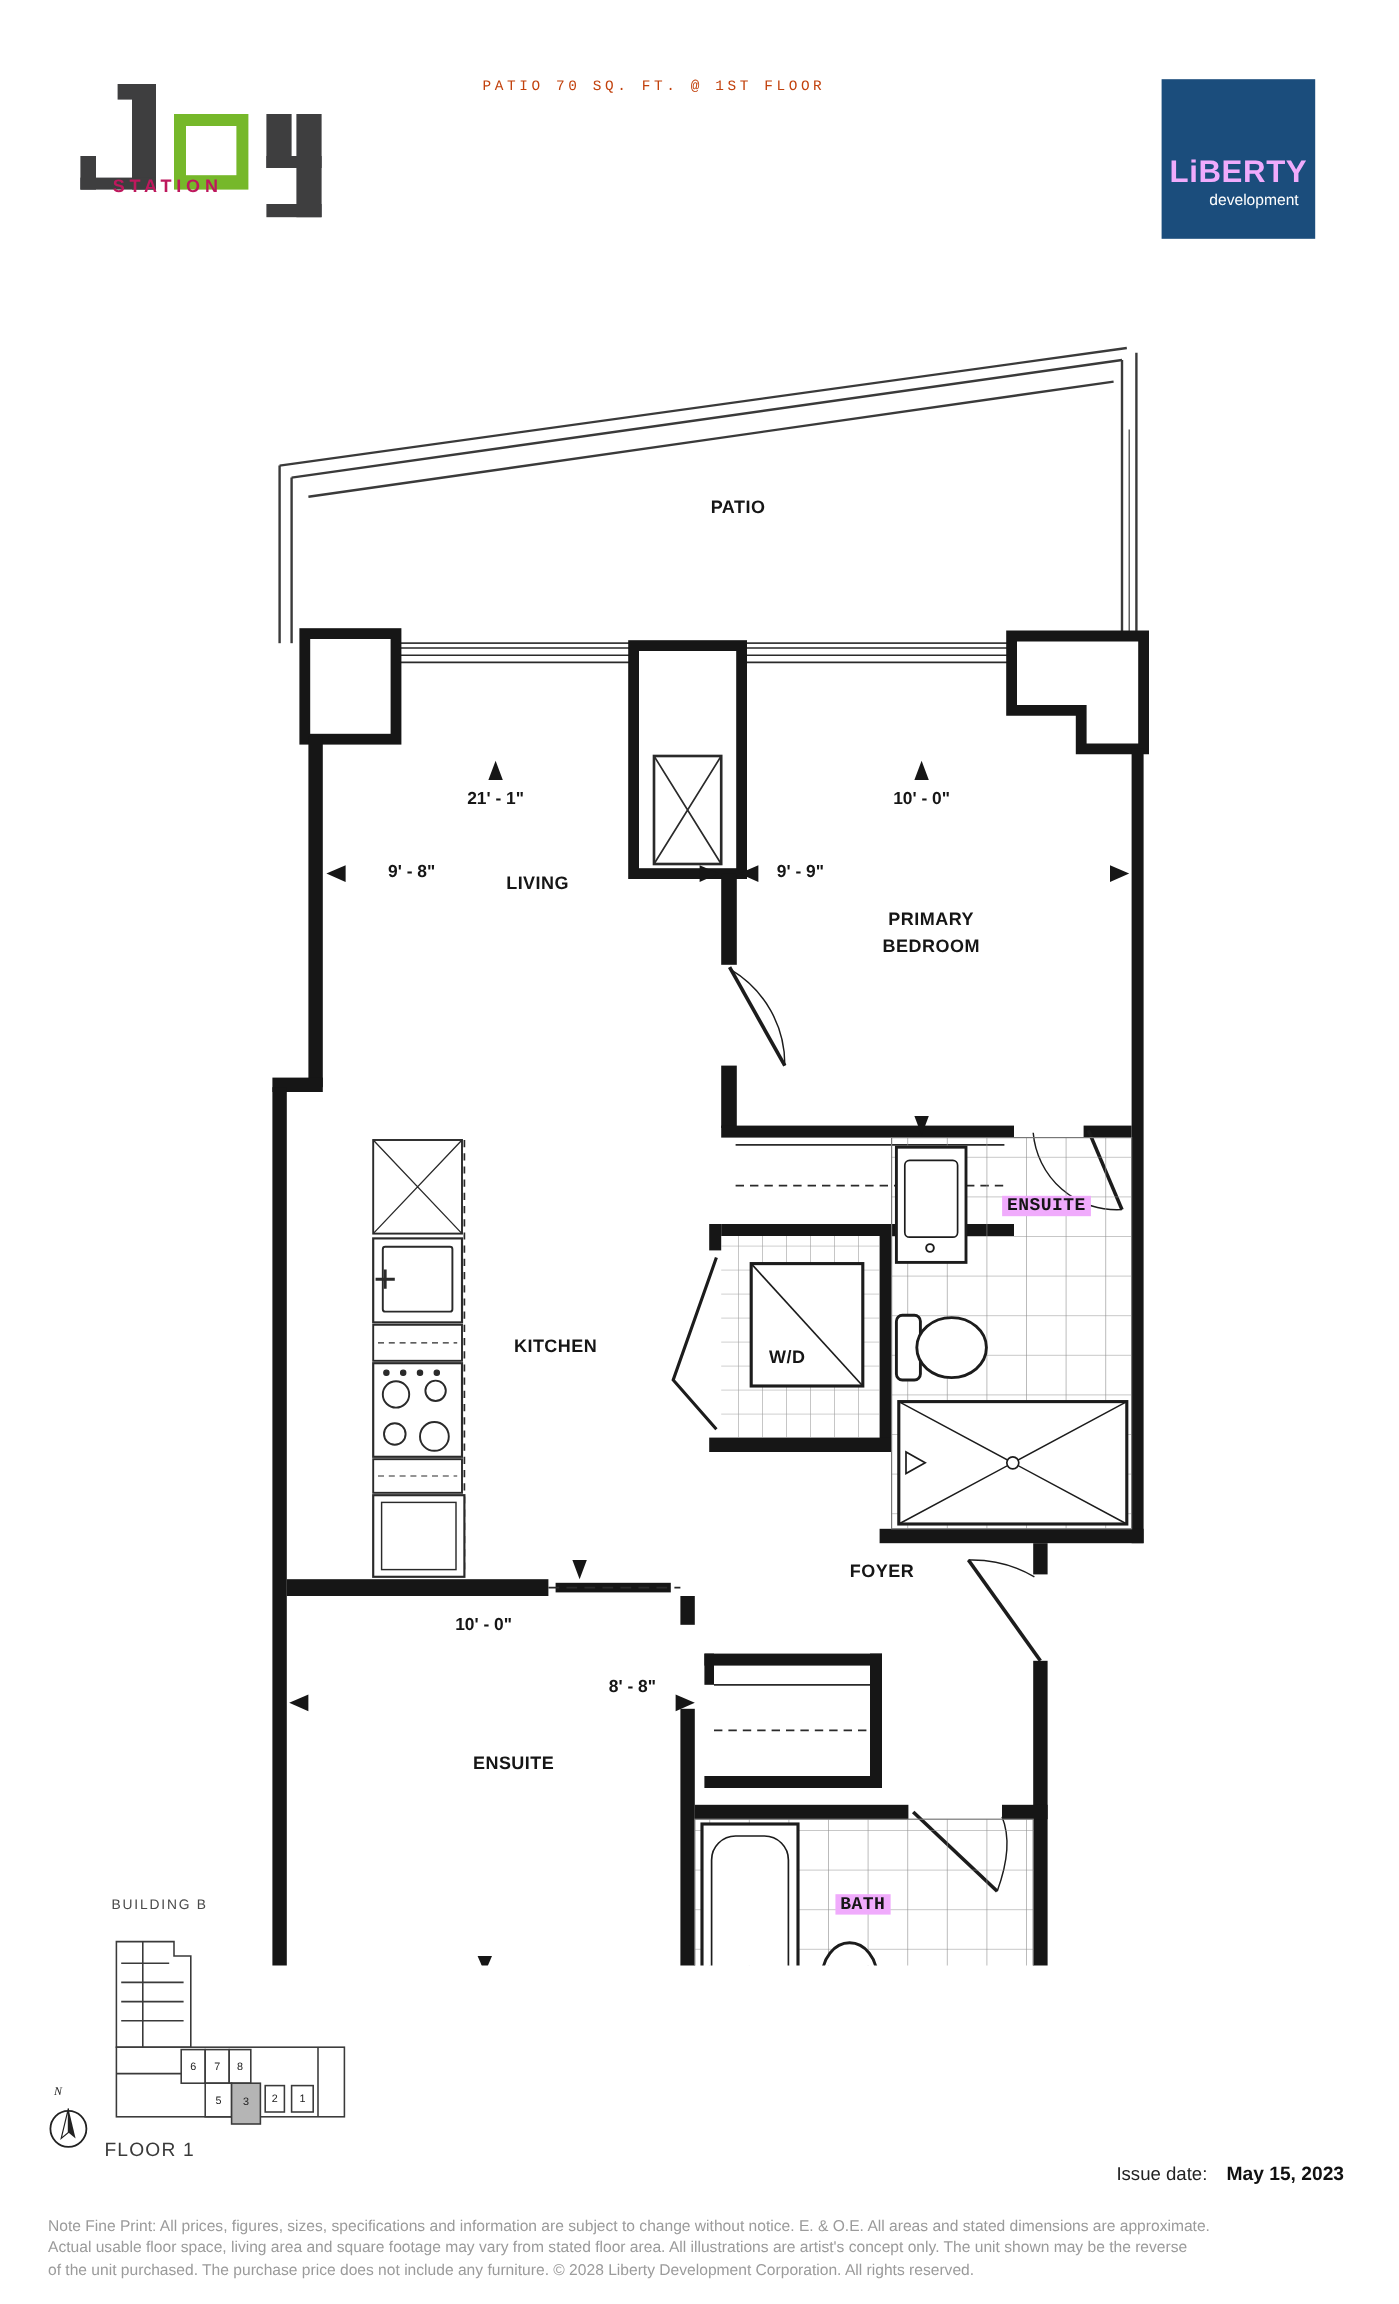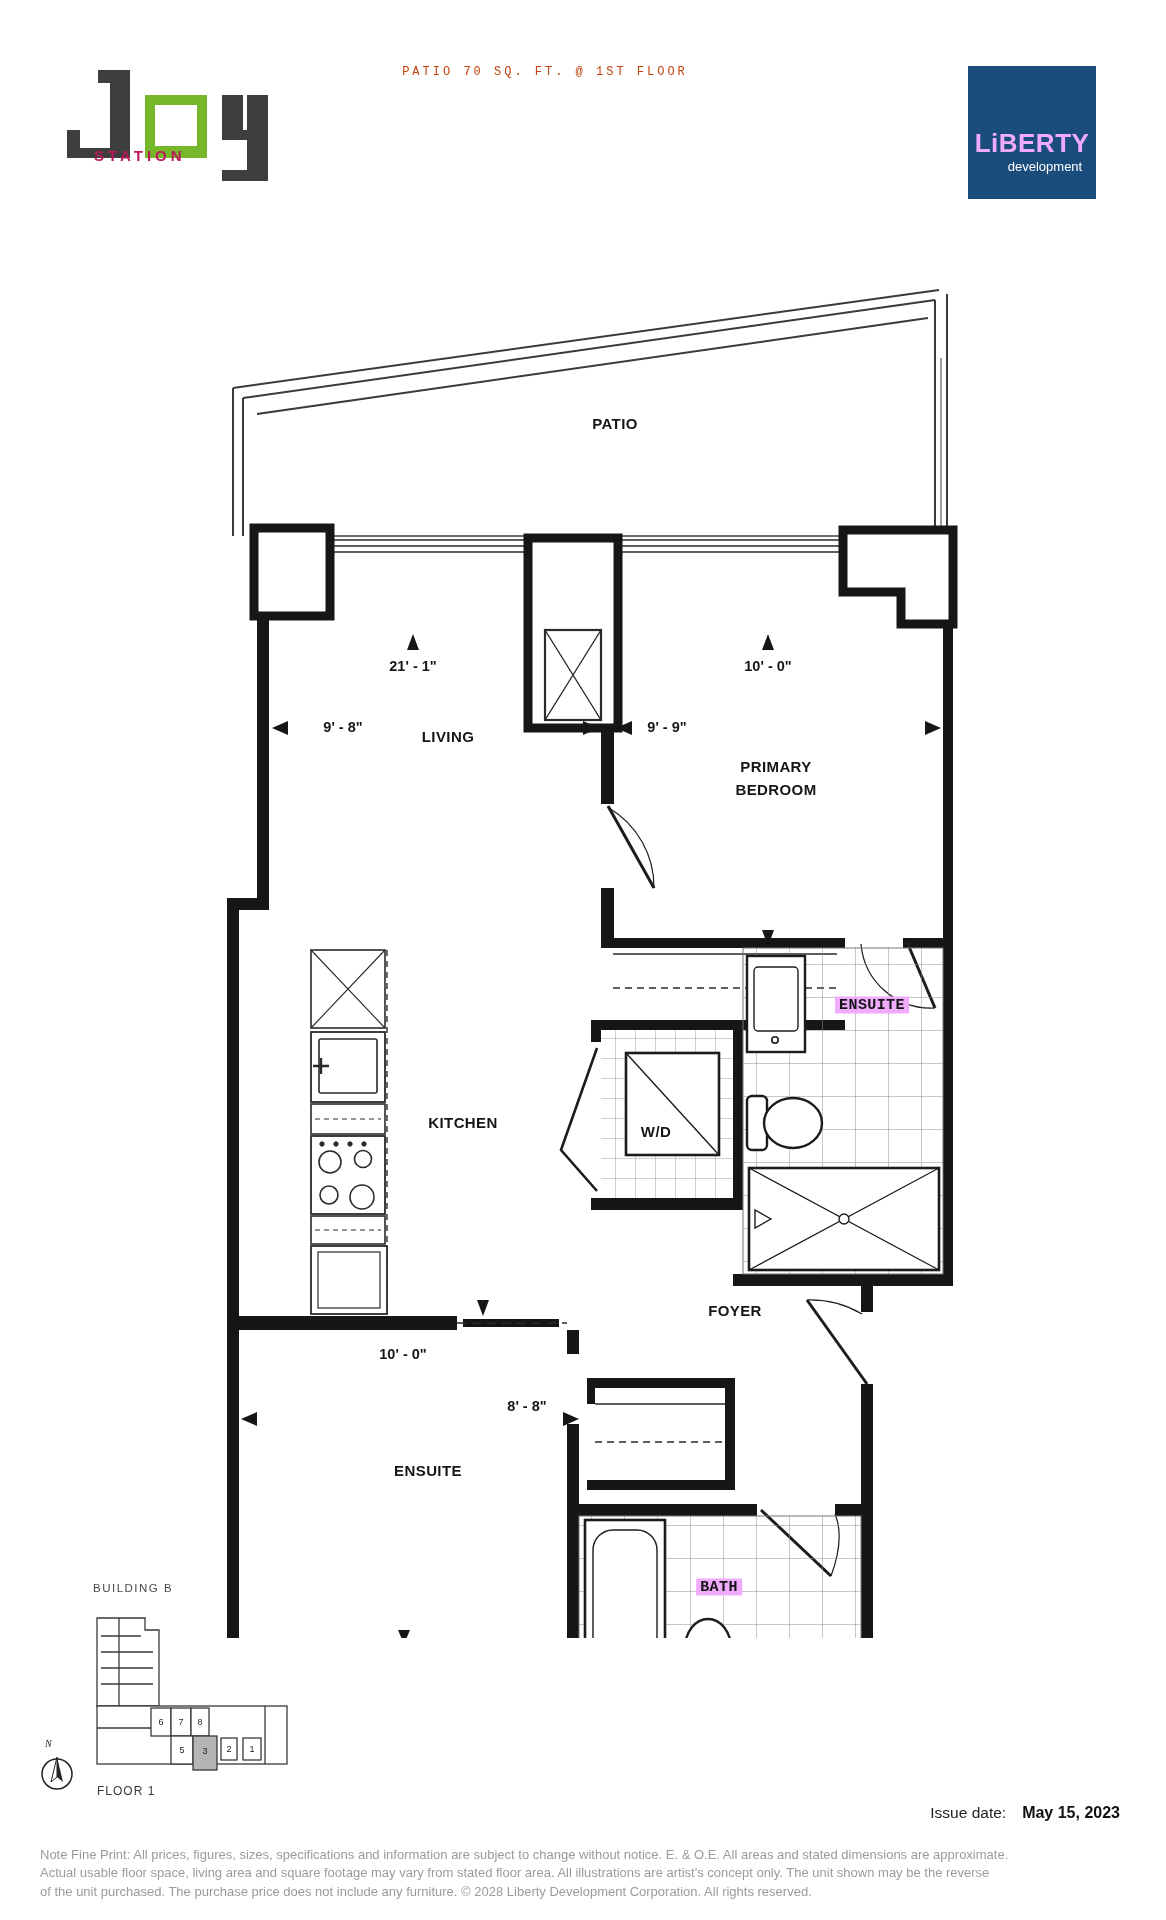--- a/index.html
+++ b/index.html
@@ -23,21 +23,21 @@
   .plan svg{position:absolute;left:0;top:0;}
   .lbl{position:absolute;transform:translate(-50%,-50%);font:bold 15px "Liberation Sans",sans-serif;
        color:#161616;white-space:nowrap;letter-spacing:.4px;}
   .lbl.bg{background:#f0abfc;padding:0 4px;font-family:Liberation Mono, monospace;}
   .lbl.wrap{white-space:normal;width:140px;text-align:center;line-height:1.5;}
   .dim{position:absolute;transform:translate(-50%,-50%);font:600 14.5px "Liberation Sans",sans-serif;
        color:#161616;white-space:nowrap;}
   
   .keyplan{position:absolute;left:35px;top:1578px;width:280px;height:235px;}
   .kp-title{position:absolute;left:58px;top:4px;font-size:11.5px;letter-spacing:1.5px;color:#4a4a4a;}
-  .kp-floor{position:absolute;left:62px;top:206px;font-size:12px;letter-spacing:1px;color:#3a3a3a;}
+  .kp-floor{position:absolute;left:52px;top:206px;font-size:16px;letter-spacing:1px;color:#3a3a3a;}
   .kp-n{position:absolute;left:10px;top:160px;font:italic 10px "Liberation Serif",serif;color:#222;}
   .kp-unit{position:absolute;font:9px "Liberation Sans",sans-serif;color:#222;transform:translate(-50%,-50%);}
   
   .issue{position:absolute;top:1804px;right:46px;display:flex;align-items:baseline;gap:16px;}
   .issue-label{font-size:15.5px;color:#222;}
   .issue-date{font-size:16px;font-weight:bold;color:#111;}
   .fineprint{position:absolute;left:40px;top:1846px;width:1094px;font-size:13px;color:#9b9b9b;
        line-height:1.42;}
 </style>
 </head>

